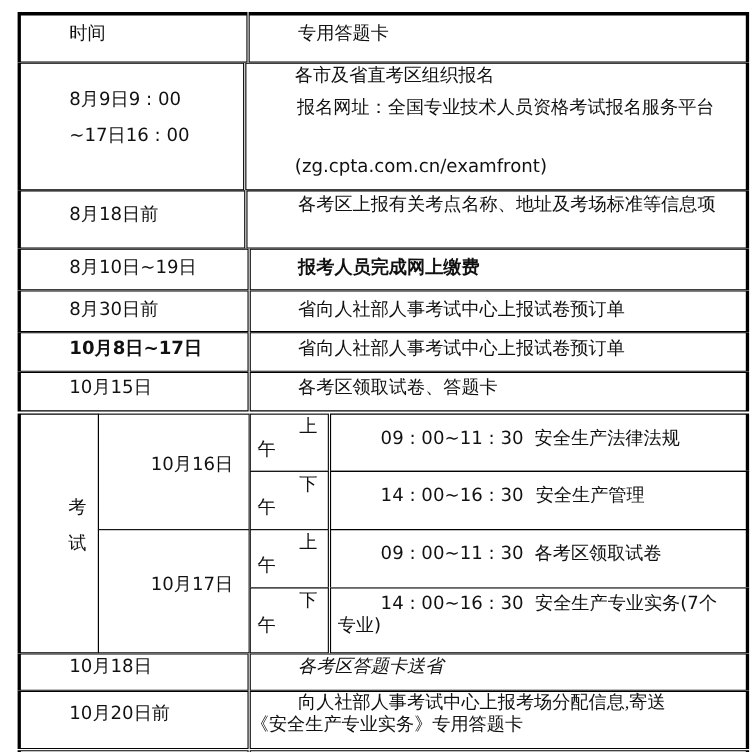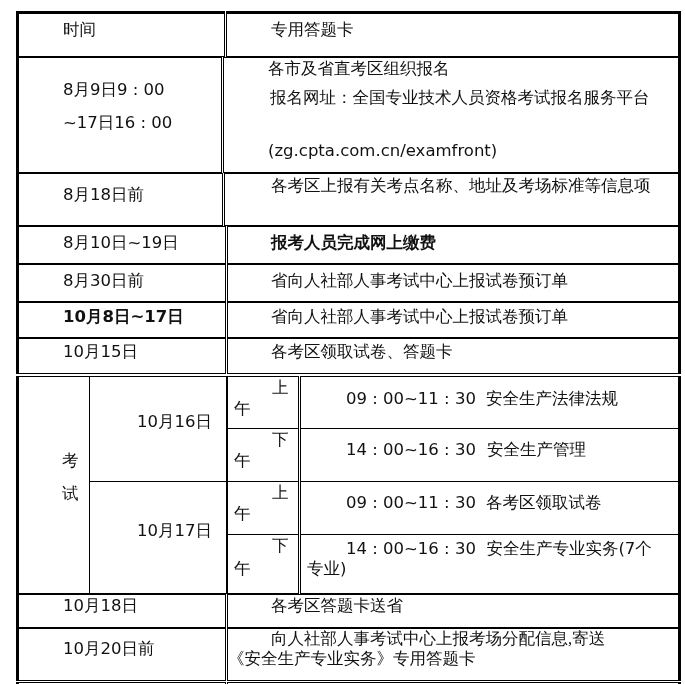--- a/index.html
+++ b/index.html
@@ -138,21 +138,21 @@
   </div>
   <div class="cell thick-r" style="left:300px; top:534px; width:381px; height:60px;">
     <div class="wrap" style="left:6px; top:4px; width:360px; text-indent:39px;">
       <span>14 : 00~16 : 30</span>&nbsp;&nbsp;<span>安全生产专业实务(7个专业)</span>
     </div>
   </div>
 
   <div class="cell thick-l" style="left:16px; top:594px; width:210px; height:34px;padding-left:12px;">
     <span class="txt" style="left:44px; top:1px;">10月18日</span>
   </div>
-  <div class="cell thick-r" style="left:227px; top:594px; width:454px; height:34px;">
+  <div class="cell thick-r" style="left:227px; top:594px; width:454px; height:34px;font-style:italic;">
     <span class="txt" style="left:43px; top:1px;">各考区答题卡送省</span>
   </div>
 
   <div class="cell thick-l" style="left:16px; top:628px; width:210px; height:53px;">
     <span class="txt" style="left:44px; top:10px;">10月20日前</span>
   </div>
   <div class="cell thick-r" style="left:227px; top:628px; width:454px; height:53px;">
     <span class="txt" style="left:43px; top:0px;font-family:Liberation Serif, serif;">向人社部人事考试中心上报考场分配信息,寄送</span>
     <span class="txt" style="left:0px; top:20px;">《安全生产专业实务》专用答题卡</span>
   </div>

